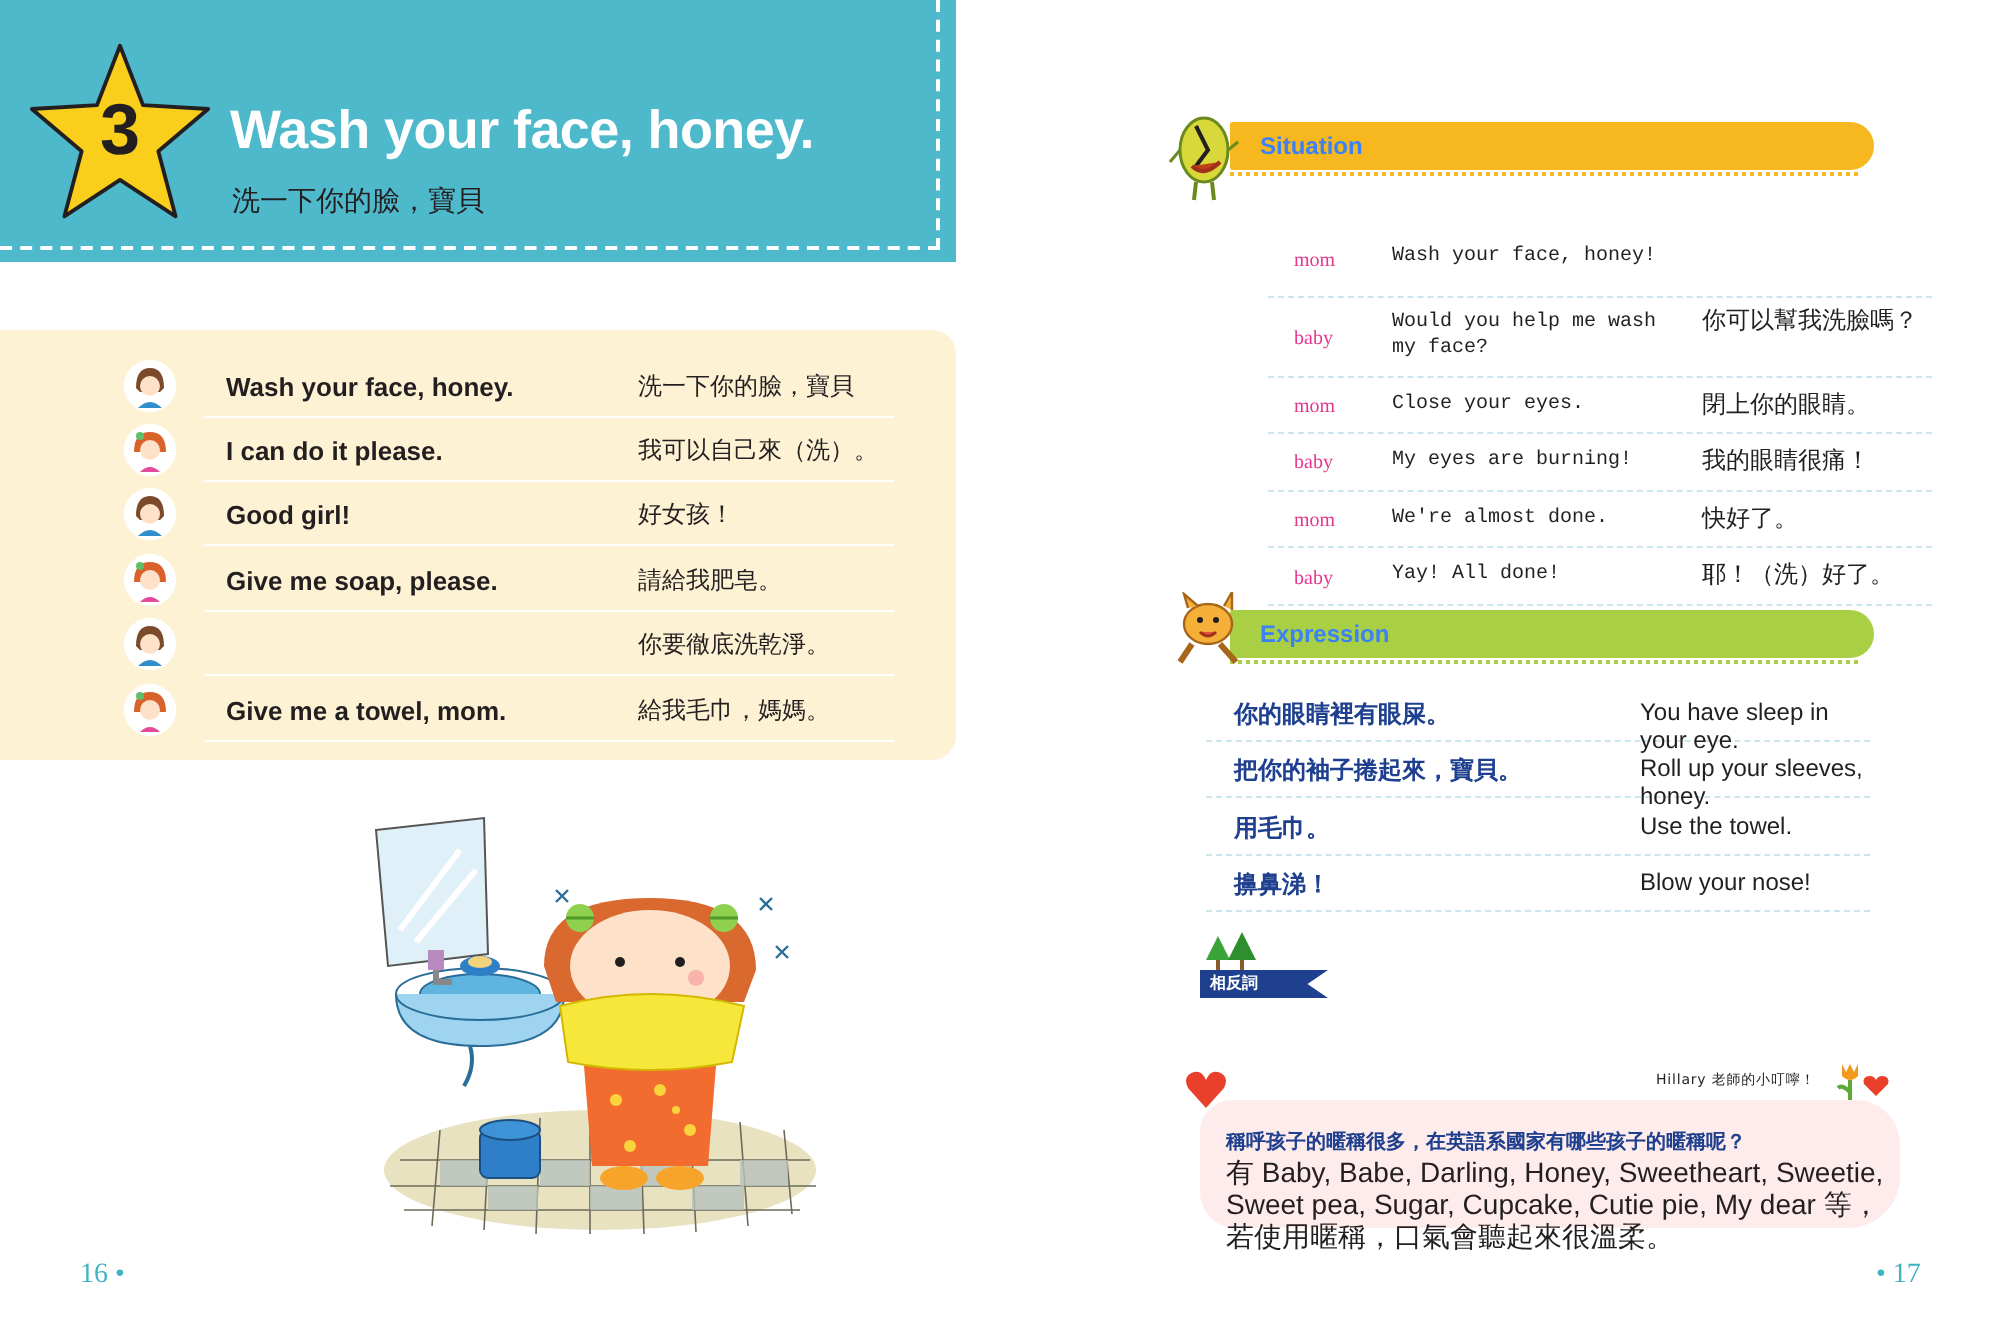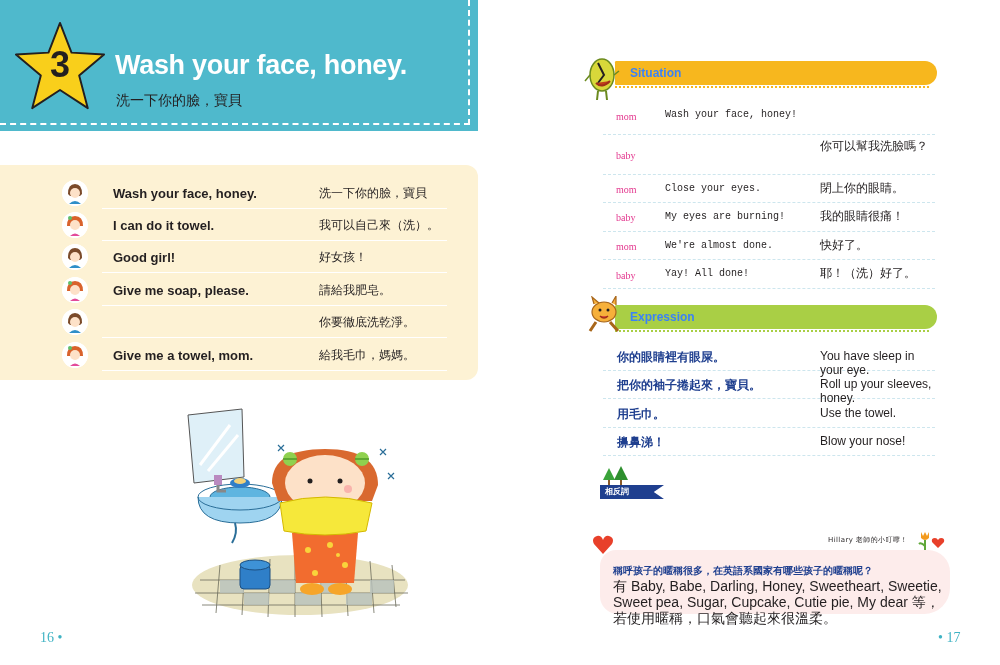--- a/index.html
+++ b/index.html
@@ -58,21 +58,21 @@
     .section-bar {
       position: absolute; left: 615px; width: 322px; height: 24px; border-radius: 4px 40px 40px 4px;
     }
     .section-bar .dots {
       position: absolute; left: 0; right: 8px; bottom: -3px; border-bottom: 2px dotted;
     }
     .section-label {
       position: absolute; font-family: "Liberation Sans", sans-serif; font-weight: bold; font-size: 12px; color: #3b82f6;
     }
     .mascot { position: absolute; }
-    .sit-row { position: absolute; left: 603px; width: 332px; border-bottom: 1px dashed #cde6ee; }
+    .sit-row { position: absolute; left: 634px; width: 332px; border-bottom: 1px dashed #cde6ee; margin-top: 14px; }
     .sit-speaker {
       position: absolute; left: 13px; font-family: "Liberation Serif", serif; font-size: 10px; color: #e3378e;
     }
     .sit-en {
       position: absolute; left: 62px; font-family: Liberation Mono, monospace; font-size: 10px; color: #231f20; line-height: 13px;
       width: 140px;
     }
     .sit-zh {
       position: absolute; left: 217px; font-size: 12px; color: #231f20; line-height: 15px; width: 110px;
     }
@@ -140,21 +140,21 @@
   <div class="divider"></div>
 </div>
 <div class="dialog-row" style="top:209px">
   <svg class="avatar" viewBox="0 0 26 26">
       <circle cx="13" cy="13" r="13" fill="#fff"></circle>
       <path d="M5 14 Q5 4 13 4 Q21 4 21 14 Z" fill="#d9622b"></path>
       <circle cx="13" cy="13" r="5" fill="#fde1c8"></circle>
       <circle cx="8" cy="6" r="2" fill="#5fbf6a"></circle>
       <path d="M8 24 Q13 19 18 24" fill="#e34a9a"></path>
     </svg>
-  <div class="dialog-en">I can do it towel.</div>
+  <div class="dialog-en">I can do it please.</div>
   <div class="dialog-zh">我可以自己來（洗）。</div>
   <div class="divider"></div>
 </div>
 <div class="dialog-row" style="top:241px">
   <svg class="avatar" viewBox="0 0 26 26">
       <circle cx="13" cy="13" r="13" fill="#fff"></circle>
       <path d="M6 14 Q6 4 13 4 Q20 4 20 14 L18 16 L8 16 Z" fill="#7a4a2a"></path>
       <circle cx="13" cy="13" r="5" fill="#fde1c8"></circle>
       <path d="M7 24 Q13 18 19 24" fill="#2f8fc8"></path>
     </svg>
@@ -268,20 +268,21 @@
   <path d="M6 22 L1 28 M30 22 L35 18" stroke="#6b8a1e" stroke-width="1.5"></path>
 </svg>
 <div class="section-label" style="left:630px; top:66px;">Situation</div>
 
 <div class="sit-row" style="top:97px; height:38px;">
   <div class="sit-speaker" style="top:14px">mom</div>
   <div class="sit-en" style="top:11px">Wash your face, honey!</div>
 </div>
 <div class="sit-row" style="top:135px; height:40px;">
   <div class="sit-speaker" style="top:15px">baby</div>
+  <div class="sit-en" style="top:6px">Would you help me wash my face?</div>
   <div class="sit-zh" style="top:4px">你可以幫我洗臉嗎？</div>
 </div>
 <div class="sit-row" style="top:175px; height:28px;">
   <div class="sit-speaker" style="top:9px">mom</div>
   <div class="sit-en" style="top:7px">Close your eyes.</div>
   <div class="sit-zh" style="top:6px">閉上你的眼睛。</div>
 </div>
 <div class="sit-row" style="top:203px; height:29px;">
   <div class="sit-speaker" style="top:9px">baby</div>
   <div class="sit-en" style="top:7px">My eyes are burning!</div>

